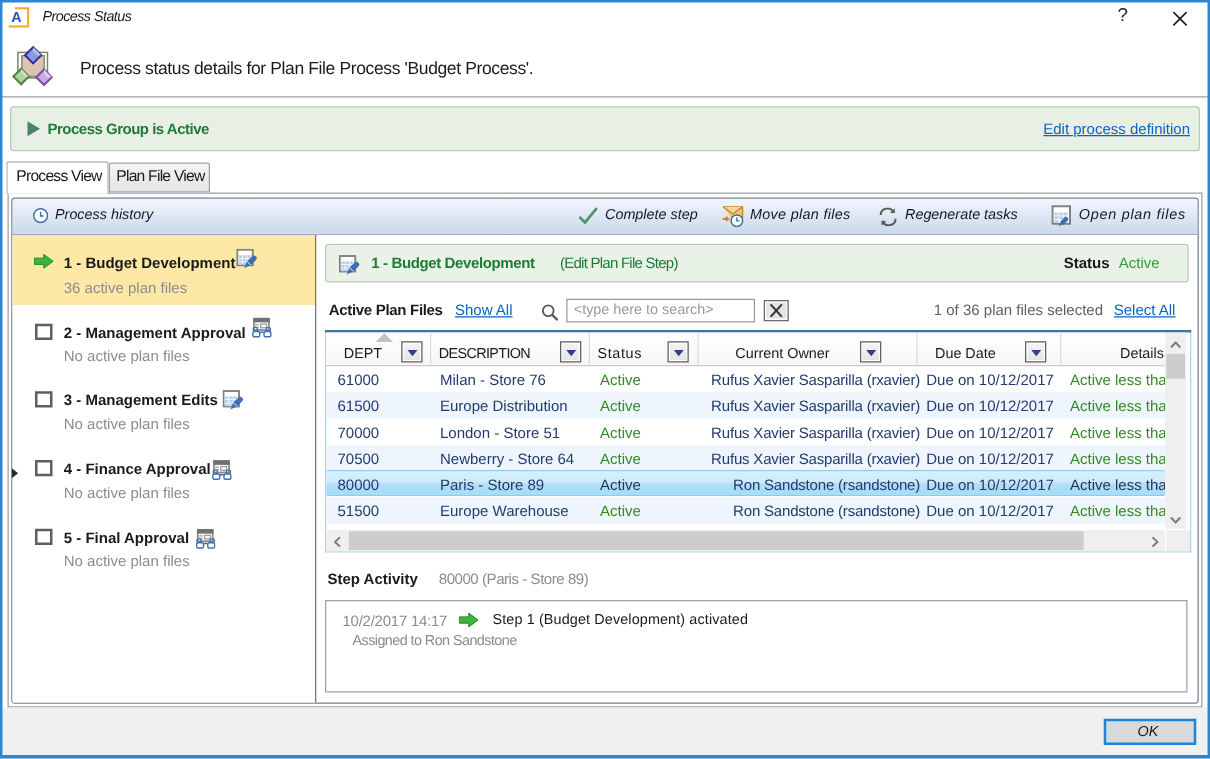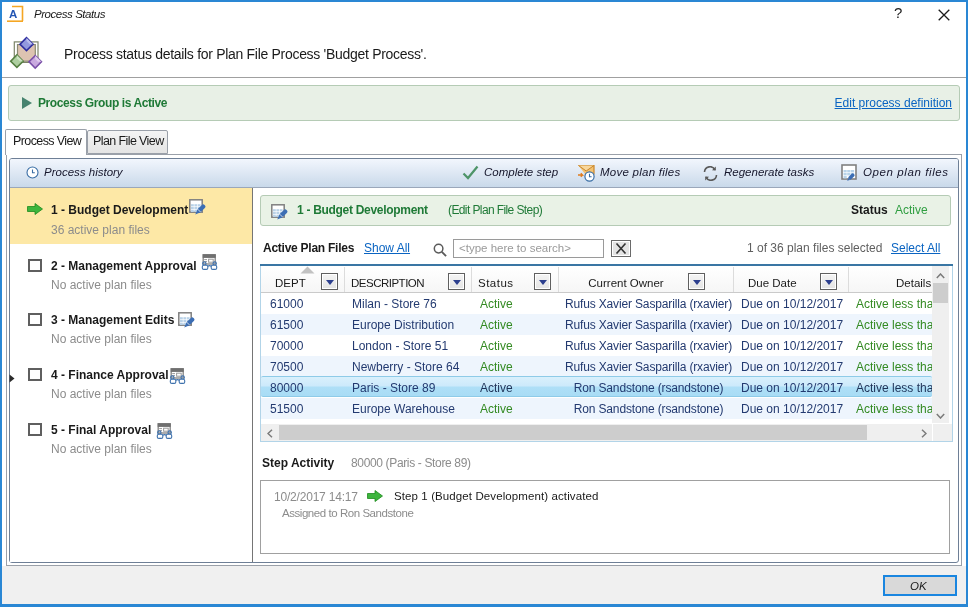--- a/index.html
+++ b/index.html
@@ -8,21 +8,21 @@
 #win { position:absolute; left:0; top:0; width:968px; height:607px; background:#fff; }
 .abs { position:absolute; }
 .t12 { font-size:11.5px; color:#1a1a1a;font-style:italic; }
 .link { color:#0a64c2; text-decoration:underline; }
 .bold { font-weight:bold; }
 .ddbtn { position:absolute; top:273px; width:17px; height:17px; background:linear-gradient(#f4f4f4,#e4e4e4); border:1px solid #5f5f5f; box-shadow:inset 0 0 0 1px #fff; }
 .ddbtn::after { content:""; position:absolute; left:3.5px; top:5.5px; width:0; height:0; border:4px solid transparent; border-top:5px solid #2c3f8e; }
 .trow { position:absolute; left:261px; width:671px; height:21px; font-size:12px; overflow:hidden; }
 .trow.alt { background:#eef5fd; }
 .trow.sel { background:linear-gradient(#d9f0fc 0%,#cdeafb 45%,#aedff7 55%,#a8dcf5 100%); border-top:1px solid #8ecbe8; border-bottom:1px solid #8ecbe8; margin-top:-1px; border-radius:2px; }
-.trow span { position:absolute; top:4px; white-space:nowrap; }
+.trow span { position:absolute; top:4px; white-space:nowrap;text-align:right; }
 .trow.sel .c3, .trow.sel .c6 { color:#1f3358; }
 .c1 { left:9px; color:#233a70; }
 .c2 { left:91px; color:#233a70; }
 .c3 { left:219px; color:#338a22; }
 .c4 { left:300px; width:175px; text-align:center; color:#233a70; letter-spacing:-0.15px; }
 .c5 { left:480px; color:#233a70; }
 .c6 { left:595px; width:76px; overflow:hidden; color:#338a22; }
 </style>
 </head>
 <body>

